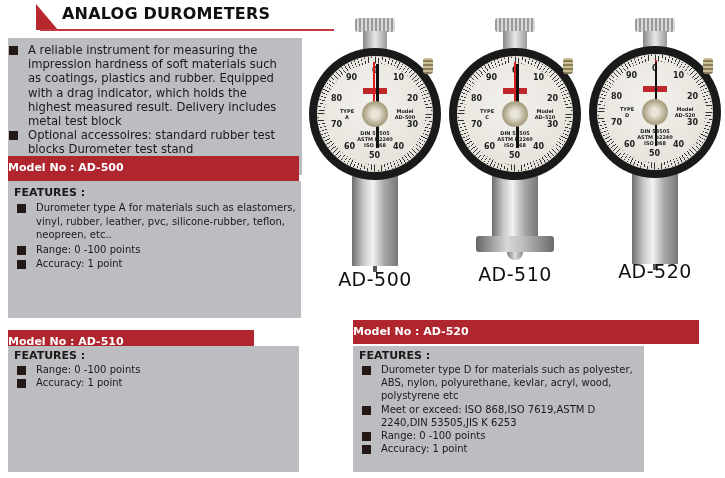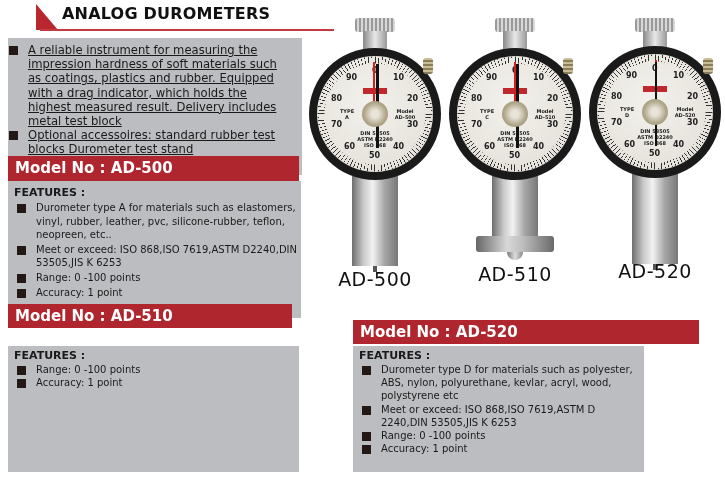--- a/index.html
+++ b/index.html
@@ -9,34 +9,34 @@
 
   
   .title-wrap { left:0; top:0; width:303px; height:32px;margin-left:32px; }
   .title-tri { position:absolute; left:4px; top:4px; width:0; height:0;
                border-left:22px solid #b8262e; border-top:26px solid transparent; }
   .title-text { position:absolute; left:30px; top:4px; font-size:16px; font-weight:bold;
                 letter-spacing:0.2px; color:#111; white-space:nowrap; }
   .title-rule { position:absolute; left:8px; top:29px; width:294px; height:2px; background:#c23a40; }
 
   .panel { background:#bcbdc1; }
-  .redbar { background:#b0262e; color:#fff; font-weight:bold; font-size:15px;
-            padding-left:7px; box-sizing:border-box; line-height:24px; white-space:nowrap; }
+  .redbar { background:#b0262e; color:#fff; font-weight:bold; font-size:11px;
+            padding-left:0; box-sizing:border-box; line-height:24px; white-space:nowrap; }
 
   .bul { position:relative; padding-left:22px; font-size:10px; line-height:13.8px; }
   .bul::before { content:""; position:absolute; left:3px; top:3px; width:9px; height:9px; background:#231815; }
   .feat-h { font-size:11px; font-weight:bold; line-height:14px; }
 
-  .intro { left:8px; top:38px; width:294px; height:137px; padding:5px 14px 0 0; box-sizing:border-box;text-decoration:underline; }
+  .intro { left:8px; top:38px; width:294px; height:137px; padding:5px 14px 0 0; box-sizing:border-box; }
   .intro .bul { font-size:11.6px; line-height:14.2px; padding-left:20px; }
   .intro .bul::before { left:1px; }
 
   .bar500 { left:8px; top:156px; width:291px; height:25px; }
   .p500 { left:8px; top:181px; width:293px; height:137px; padding:5px 4px 0 6px; box-sizing:border-box; }
-  .bar510 { left:8px; top:304px; width:284px; height:24px; }
+  .bar510 { left:8px; top:330px; width:246px; height:24px; }
   .p510 { left:8px; top:346px; width:291px; height:126px; padding:3px 4px 0 6px; box-sizing:border-box; }
   .bar520 { left:353px; top:320px; width:346px; height:24px; }
   .p520 { left:353px; top:346px; width:291px; height:126px; padding:3px 4px 0 6px; box-sizing:border-box; }
   .p510 .bul, .p520 .bul { line-height:13.2px; }
   .p500 .bul { line-height:13.6px; margin-top:1px; }
 
   
   .gauge { position:absolute; width:140px; height:300px; }
   .dial { position:absolute; left:4px; top:48px; width:132px; height:132px; border-radius:50%;
           background:#1a1a1a; }
@@ -80,21 +80,20 @@
 
 <div class="abs panel intro">
   <div class="bul">A reliable instrument for measuring the impression hardness of soft materials such as coatings, plastics and rubber. Equipped with a drag indicator, which holds the highest measured result. Delivery includes metal test block</div>
   <div class="bul">Optional accessoires: standard rubber test blocks Durometer test stand</div>
 </div>
 
 <div class="abs redbar bar500">Model No : AD-500</div>
 <div class="abs panel p500">
   <div class="feat-h">FEATURES :</div>
   <div class="bul">Durometer type A for materials such as elastomers, vinyl, rubber, leather, pvc, silicone-rubber, teflon, neopreen, etc..</div>
-  <div class="bul">Meet or exceed: ISO 868,ISO 7619,ASTM D2240,DIN 53505,JIS K 6253</div>
   <div class="bul">Range: 0 -100 points</div>
   <div class="bul">Accuracy: 1 point</div>
 </div>
 
 <div class="abs redbar bar510">Model No : AD-510</div>
 <div class="abs panel p510">
   <div class="feat-h">FEATURES :</div>
   <div class="bul">Range: 0 -100 points</div>
   <div class="bul">Accuracy: 1 point</div>
 </div>

